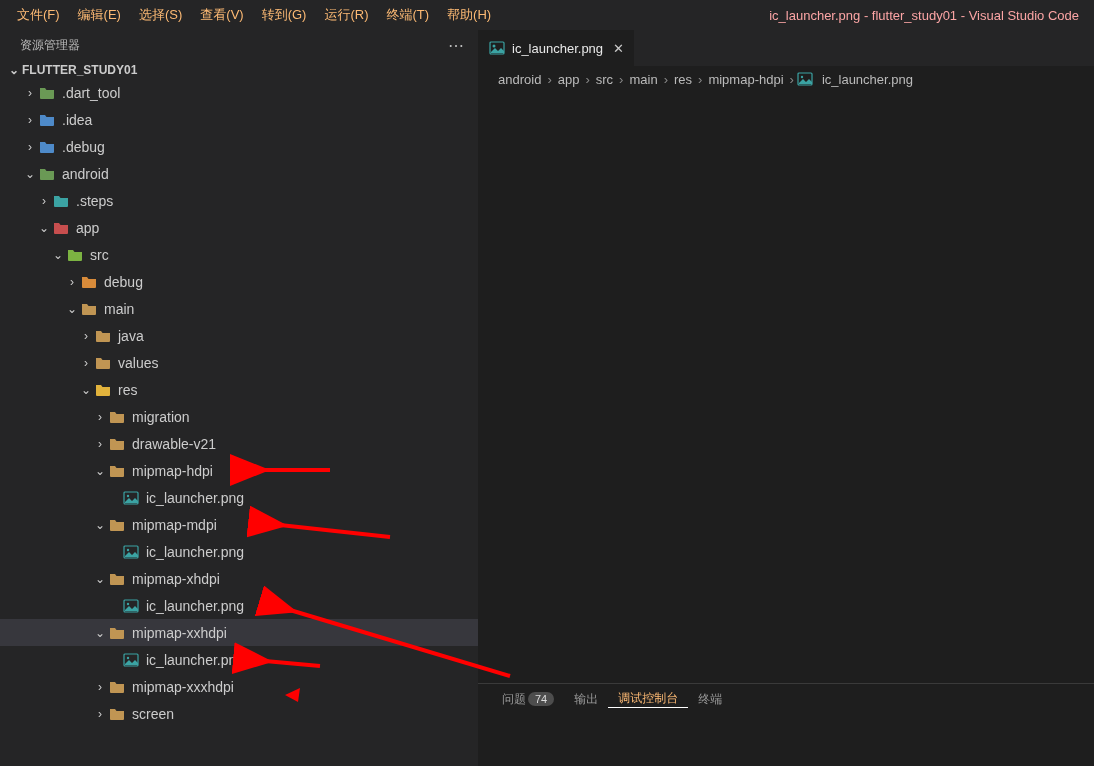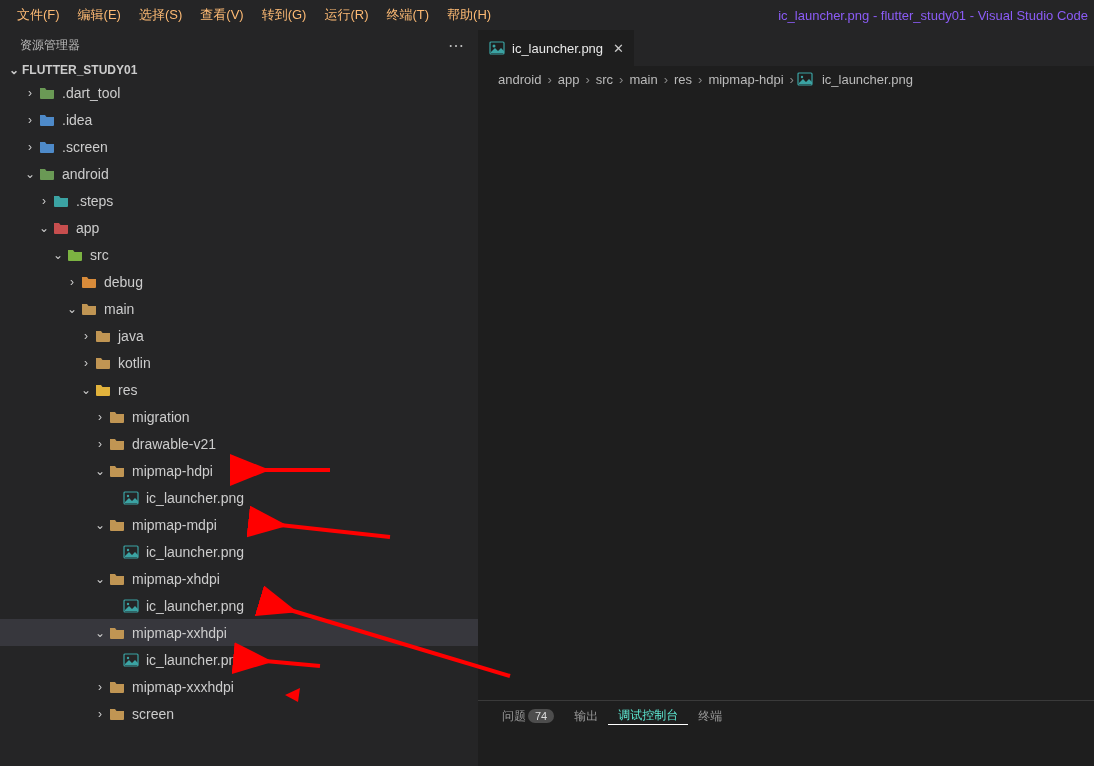--- a/index.html
+++ b/index.html
@@ -1,19 +1,19 @@
 <!DOCTYPE html>
 <html><head>
 <meta charset="utf-8">
 <style>
 * { margin:0; padding:0; box-sizing:border-box; font-family:"Segoe UI",Tahoma,sans-serif; }
 body { width:1094px; height:766px; background:#1e1e1e; color:#cccccc; overflow:hidden; position:relative; }
 .menubar { height:30px; display:flex; align-items:center; padding:0 8px; background:#252526; font-size:13px; color:#fdba74; }
 .menubar .item { padding:0 9px; cursor:pointer; }
-.title { position:absolute; top:0; right:0; height:30px; display:flex; align-items:center; padding-right:6px; font-size:13px; color:#8b5cf6; }
+.title { position:absolute; top:0; right:0; height:30px; display:flex; align-items:center; padding-right:15px; font-size:13px; color:#fca5a5; }
 
 .container { display:flex; height:calc(100% - 30px); }
 .sidebar { width:478px; background:#252526; display:flex; flex-direction:column; }
 .sidebar-hdr { display:flex; align-items:center; justify-content:space-between; padding:6px 14px 6px 20px; font-size:12px; color:#bbb; }
 .dots { font-size:16px; color:#bbb; cursor:pointer; }
 .root { display:flex; align-items:center; padding:2px 0 2px 6px; font-size:12px; font-weight:bold; color:#ccc; }
 .tree { flex:1; overflow:hidden; font-size:14px; }
 .row { display:flex; align-items:center; height:27px; cursor:pointer; color:#cccccc; }
 .row.sel { background:#37373d; }
 .tw { width:16px; display:flex; align-items:center; justify-content:center; font-size:12px; color:#ccc; }
@@ -23,24 +23,24 @@
 .editor { flex:1; display:flex; flex-direction:column; background:#1e1e1e; }
 .tabs { height:36px; display:flex; align-items:stretch; background:#252526; }
 .tab { display:flex; align-items:center; background:#1e1e1e; padding:0 10px; font-size:13px; color:#e8e8e8; border-right:1px solid #252526; }
 .tab .ic { margin-right:6px; }
 .tab .cl { margin-left:10px; color:#ccc; cursor:pointer; }
 .crumbs { height:26px; display:flex; align-items:center; padding-left:16px; font-size:13px; color:#bbb; }
 .crumbs .c { padding:0 4px; cursor:pointer; }
 .crumbs .sep { color:#888; padding:0 2px; }
 .main { flex:1; background:#1e1e1e; position:relative; }
 
-.panel { height:66px; border-top:1px solid #3a3a3a; background:#1e1e1e; display:flex; flex-direction:column; }
+.panel { height:83px; border-top:1px solid #3a3a3a; background:#1e1e1e; display:flex; flex-direction:column; }
 .ptabs { display:flex; align-items:center; height:30px; padding-left:14px; font-size:12px; color:#999; }
 .ptab { padding:0 10px; cursor:pointer; display:flex; align-items:center; }
-.ptab.act { color:#5eead4; border-bottom:1px solid #fff; }
+.ptab.act { color:#fdba74; border-bottom:1px solid #fff; }
 .badge { background:#4d4d4d; color:#ddd; border-radius:8px; padding:1px 7px; font-size:11px; margin-left:2px; }
 .term { flex:1; padding:0 14px; font-family:Consolas,monospace; font-size:13px; color:#c5946c; line-height:1.4; white-space:nowrap; overflow:hidden; }
 
 .arrows { position:absolute; top:0; left:0; pointer-events:none; }
 </style>
 </head>
 <body>
 
 <div class="menubar">
 
@@ -84,21 +84,21 @@
           </span>
           <span class="lbl">.idea</span>
         </div>
         <div class="row" style="padding-left: 22px;">
           <span class="tw">›</span>
           <span class="ic">
             <svg viewBox="0 0 16 16" width="16" height="16">
               <path d="M1 3 h5 l1.5 2 H15 v8 a1 1 0 0 1 -1 1 H2 a1 1 0 0 1 -1 -1 Z" fill="#4e8ac9"></path>
             </svg>
           </span>
-          <span class="lbl">.screen</span>
+          <span class="lbl">.debug</span>
         </div>
         <div class="row" style="padding-left: 22px;">
           <span class="tw">⌄</span>
           <span class="ic">
             <svg viewBox="0 0 16 16" width="16" height="16">
               <path d="M1 3 h5 l1.5 2 H15 v8 a1 1 0 0 1 -1 1 H2 a1 1 0 0 1 -1 -1 Z" fill="#6a9955"></path>
             </svg>
           </span>
           <span class="lbl">android</span>
         </div>
@@ -156,21 +156,21 @@
           </span>
           <span class="lbl">java</span>
         </div>
         <div class="row" style="padding-left: 78px;">
           <span class="tw">›</span>
           <span class="ic">
             <svg viewBox="0 0 16 16" width="16" height="16">
               <path d="M1 3 h5 l1.5 2 H15 v8 a1 1 0 0 1 -1 1 H2 a1 1 0 0 1 -1 -1 Z" fill="#c09553"></path>
             </svg>
           </span>
-          <span class="lbl">kotlin</span>
+          <span class="lbl">values</span>
         </div>
         <div class="row" style="padding-left: 78px;">
           <span class="tw">⌄</span>
           <span class="ic">
             <svg viewBox="0 0 16 16" width="16" height="16">
               <path d="M1 3 h5 l1.5 2 H15 v8 a1 1 0 0 1 -1 1 H2 a1 1 0 0 1 -1 -1 Z" fill="#e2b33c"></path>
             </svg>
           </span>
           <span class="lbl">res</span>
         </div>

